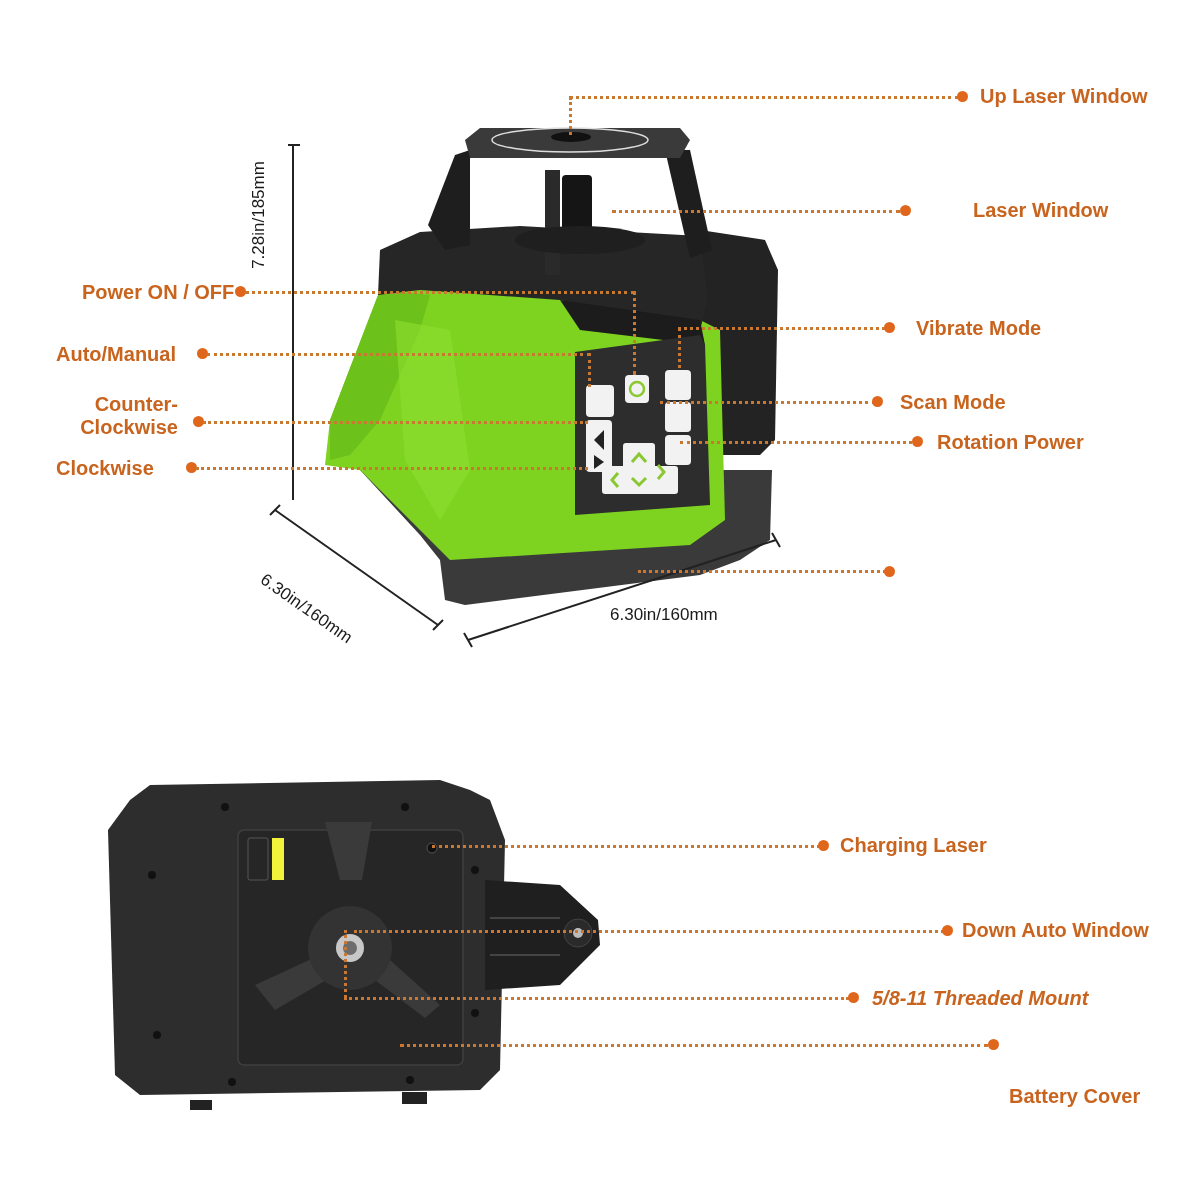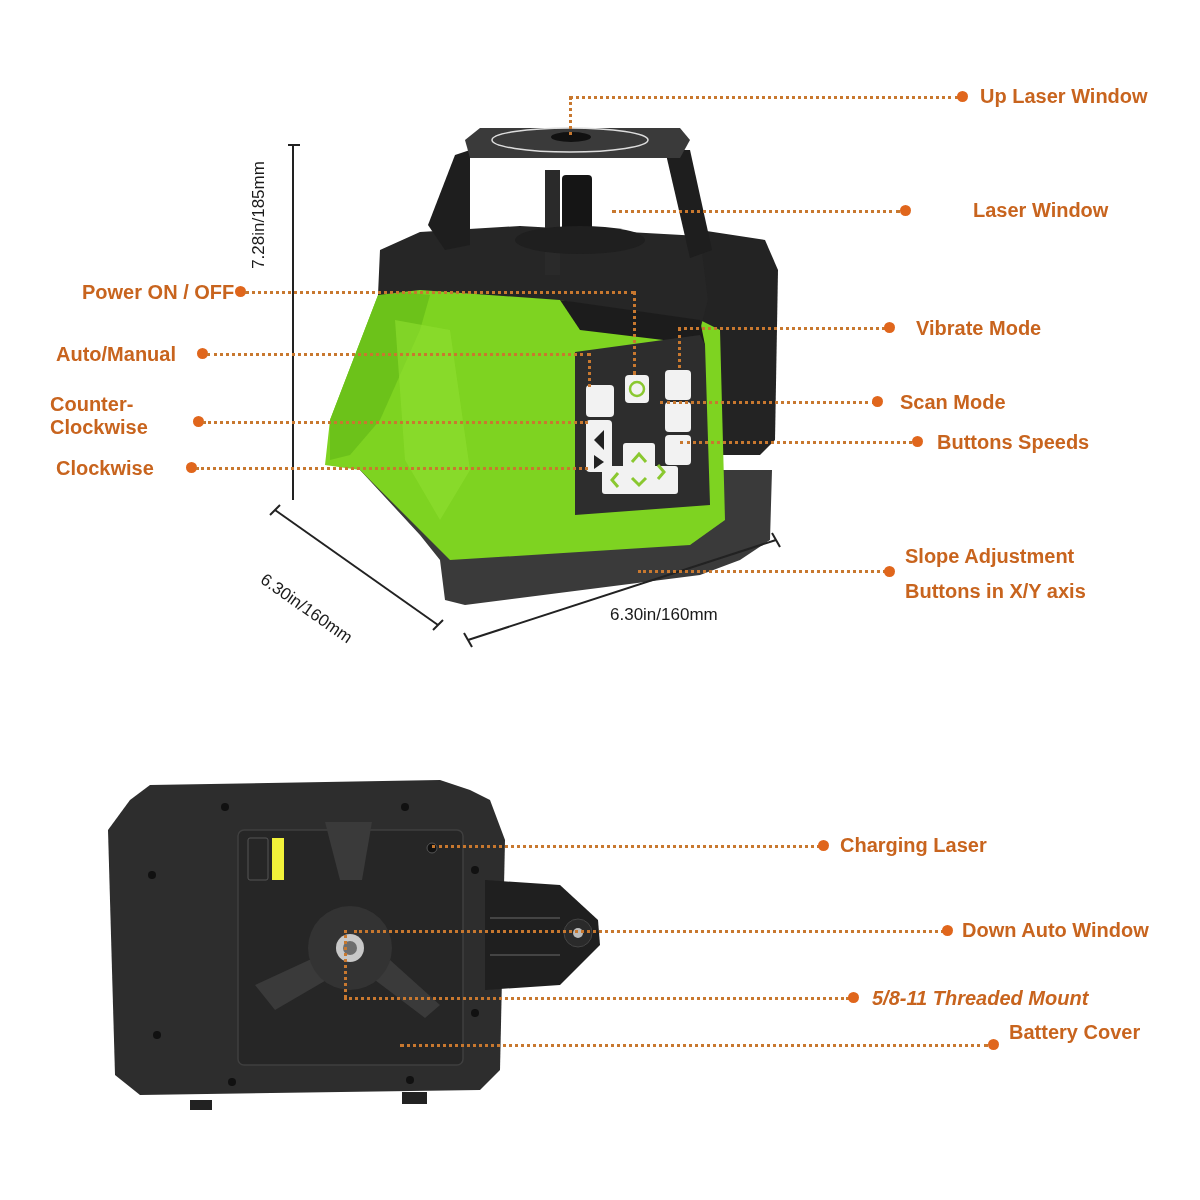--- a/index.html
+++ b/index.html
@@ -1,18 +1,18 @@
 <!DOCTYPE html>
 <html><head>
 <meta charset="utf-8">
 <style>
   html, body { margin: 0; padding: 0; background: #ffffff; }
   #stage { position: relative; width: 1200px; height: 1200px; overflow: hidden; background: #ffffff; font-family: "Liberation Sans", sans-serif; }
   .label { position: absolute; color: #c8641e; font-weight: bold; font-size: 20px; line-height: 24px; white-space: nowrap; }
-  .label.center { text-align: left; }
+  .label.center { text-align: right; }
   .dim { position: absolute; color: #1a1a1a; font-size: 17px; white-space: nowrap; font-family: "Liberation Sans", sans-serif; }
   .dot { position: absolute; width: 11px; height: 11px; border-radius: 50%; background: #e0661c; }
   .hline { position: absolute; height: 0; border-top: 3px dotted #c8782f; }
   .vline { position: absolute; width: 0; border-left: 3px dotted #c8782f; }
   svg { position: absolute; left: 0; top: 0; }
 </style>
 </head>
 <body>
 
 <div id="stage">
@@ -114,28 +114,24 @@
   <div class="hline" style="left:678px;top:327px;width:207px;"></div>
   <div class="dot" style="left:884px;top:322px;"></div>
   <div class="label" style="left:916px;top:316px;">Vibrate Mode</div>
 
   <div class="hline" style="left:660px;top:401px;width:215px;"></div>
   <div class="dot" style="left:872px;top:396px;"></div>
   <div class="label" style="left:900px;top:390px;">Scan Mode</div>
 
   <div class="hline" style="left:680px;top:441px;width:232px;"></div>
   <div class="dot" style="left:912px;top:436px;"></div>
-  <div class="label" style="left:937px;top:430px;">Buttons Speeds</div>
+  <div class="label" style="left:937px;top:430px;">Rotation Power</div>
 
   <div class="hline" style="left:638px;top:570px;width:248px;"></div>
   <div class="dot" style="left:884px;top:566px;"></div>
-  <div class="label center" style="left:905px;top:544px;width:228px;">
-    <div>Slope Adjustment</div>
-    <div style="margin-top:11px;">Buttons in X/Y axis</div>
-  </div>
 
   <div class="label" style="left:38px;top:280px;margin-left:44px;">Power ON / OFF</div>
   <div class="dot" style="left:235px;top:286px;"></div>
   <div class="hline" style="left:245px;top:291px;width:390px;"></div>
   <div class="vline" style="left:633px;top:291px;height:84px;"></div>
 
   <div class="label" style="left:56px;top:342px;">Auto/Manual</div>
   <div class="dot" style="left:197px;top:348px;"></div>
   <div class="hline" style="left:207px;top:353px;width:383px;"></div>
   <div class="vline" style="left:588px;top:353px;height:34px;"></div>
@@ -163,15 +159,15 @@
   <div class="dot" style="left:942px;top:925px;"></div>
   <div class="label" style="left:962px;top:918px;">Down Auto Window</div>
 
   <div class="vline" style="left:344px;top:930px;height:68px;"></div>
   <div class="hline" style="left:344px;top:997px;width:505px;"></div>
   <div class="dot" style="left:848px;top:992px;"></div>
   <div class="label" style="left:872px;top:986px;font-style:italic;">5/8-11 Threaded Mount</div>
 
   <div class="hline" style="left:400px;top:1044px;width:588px;"></div>
   <div class="dot" style="left:988px;top:1039px;"></div>
-  <div class="label" style="left:1009px;top:1020px;">Battery Cover</div>
+  <div class="label" style="left:1009px;top:1084px;">Battery Cover</div>
 
 </div>
 
 </body></html>

